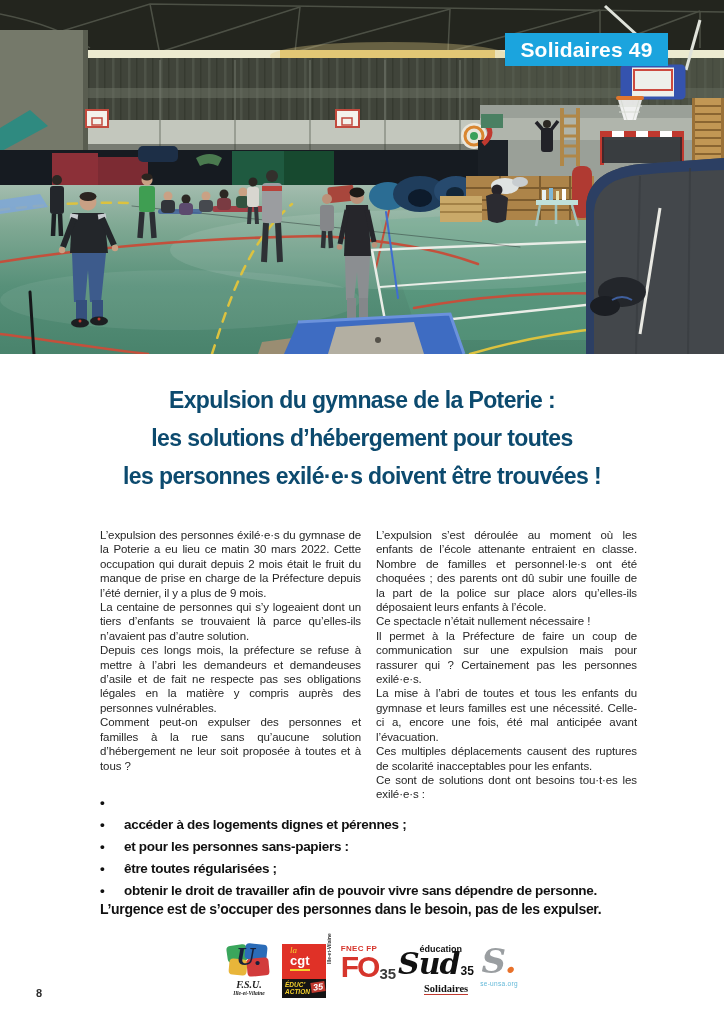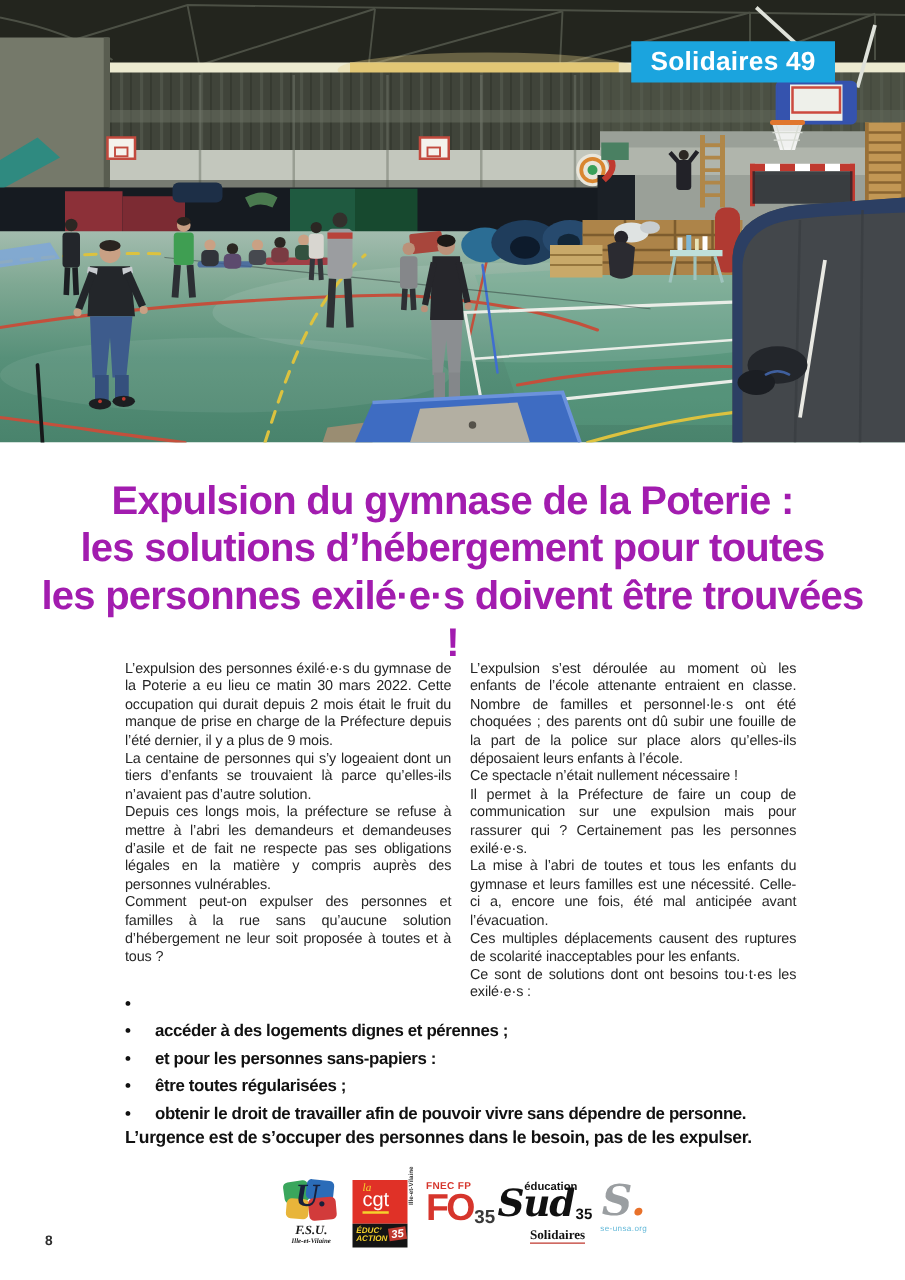--- a/index.html
+++ b/index.html
@@ -13,21 +13,21 @@
   .photo { position:absolute; top:0; left:0; width:724px; height:354px; overflow:hidden; }
   .photo svg { display:block; }
   .badge {
     position:absolute; left:505px; top:33px; width:163px; height:33px;
     background:#1ba4de; color:#ffffff; display:flex; align-items:center; justify-content:center;
     font-size:21px; font-weight:bold; letter-spacing:0.2px;
   }
   
   .title {
     position:absolute; top:381px; left:30px; width:664px; text-align:center;
-    color:#a21caf; font-weight:bold; font-size:32px; line-height:38px; letter-spacing:-0.6px;
+    color:#0c4a6e; font-weight:bold; font-size:23px; line-height:38px; letter-spacing:-0.6px;
   }
   .title span { display:block; }
   
   .columns { position:absolute; top:528px; left:100px; width:537px; display:flex; gap:15px; }
   .col { width:261px; font-size:11.5px; line-height:14.4px; text-align:justify; letter-spacing:-0.1px; }
   .col p { margin:0; }
   
   .bullets { position:absolute; top:792px; left:100px; width:548px; list-style:none; }
   .bullets li { display:flex; gap:14px; font-weight:bold; font-size:13.5px; line-height:22px; color:#111; letter-spacing:-0.3px; }
   .bullets .dot { width:10px; flex:none; }
@@ -45,21 +45,21 @@
   .fsu-y { left:2px; top:15px; width:18px; height:16px; background:#e8b53a; transform:rotate(5deg); }
   .fsu-r { left:20px; top:14px; width:22px; height:18px; background:#d23b3b; transform:rotate(-5deg); }
   .fsu-u { position:absolute; left:0; top:-2px; width:44px; font-family:"Liberation Serif", serif;
            font-weight:bold; font-style:italic; font-size:26px; color:#18203a; }
   .fsu-name { font-family:"Liberation Serif", serif; font-style:italic; font-weight:bold; font-size:10px; color:#1c1c1c; margin-top:1px; }
   .fsu-region { font-family:"Liberation Serif", serif; font-style:italic; font-weight:bold; font-size:5.5px; color:#1c1c1c; }
   
   .logo-cgt { width:44px; }
   .cgt-red { position:relative; width:44px; height:35px; background:#e03127; }
   .cgt-la { position:absolute; left:8px; top:1px; color:#f5d12c; font-style:italic; font-size:9px; font-family:"Liberation Serif", serif;text-align:center; }
-  .cgt-name { position:absolute; left:8px; top:8px; color:#ffffff; font-weight:normal; font-size:16px; border-bottom:2px solid #f5d12c; line-height:17px; }
+  .cgt-name { position:absolute; left:8px; top:8px; color:#ffffff; font-weight:bold; font-size:13px; border-bottom:2px solid #f5d12c; line-height:17px; }
   .cgt-black { position:relative; width:44px; height:19px; background:#141414; overflow:hidden; }
   .cgt-educ { position:absolute; left:3px; top:2px; color:#f5d12c; font-style:italic; font-weight:bold; font-size:6.5px; }
   .cgt-action { position:absolute; left:3px; top:9px; color:#f5d12c; font-style:italic; font-weight:bold; font-size:6.5px; }
   .cgt-dept { position:absolute; right:1px; top:3px; color:#fff; font-style:italic; font-weight:bold; font-size:9px; background:#c0392f; padding:0 2px; transform:rotate(-8deg); }
   
   .logo-fo { width:56px; height:48px; display:flex; }
   .fo-vert { font-size:5px; font-weight:bold; color:#333; transform:rotate(-90deg) translate(-20px,-8px); transform-origin:left top; width:40px; white-space:nowrap; }
   .fo-main { margin-left:-32px; padding-left:8px; }
   .fo-top { color:#d6352c; font-weight:bold; font-size:8px; letter-spacing:0.3px; }
   .fo-row { display:flex; align-items:flex-end; }

